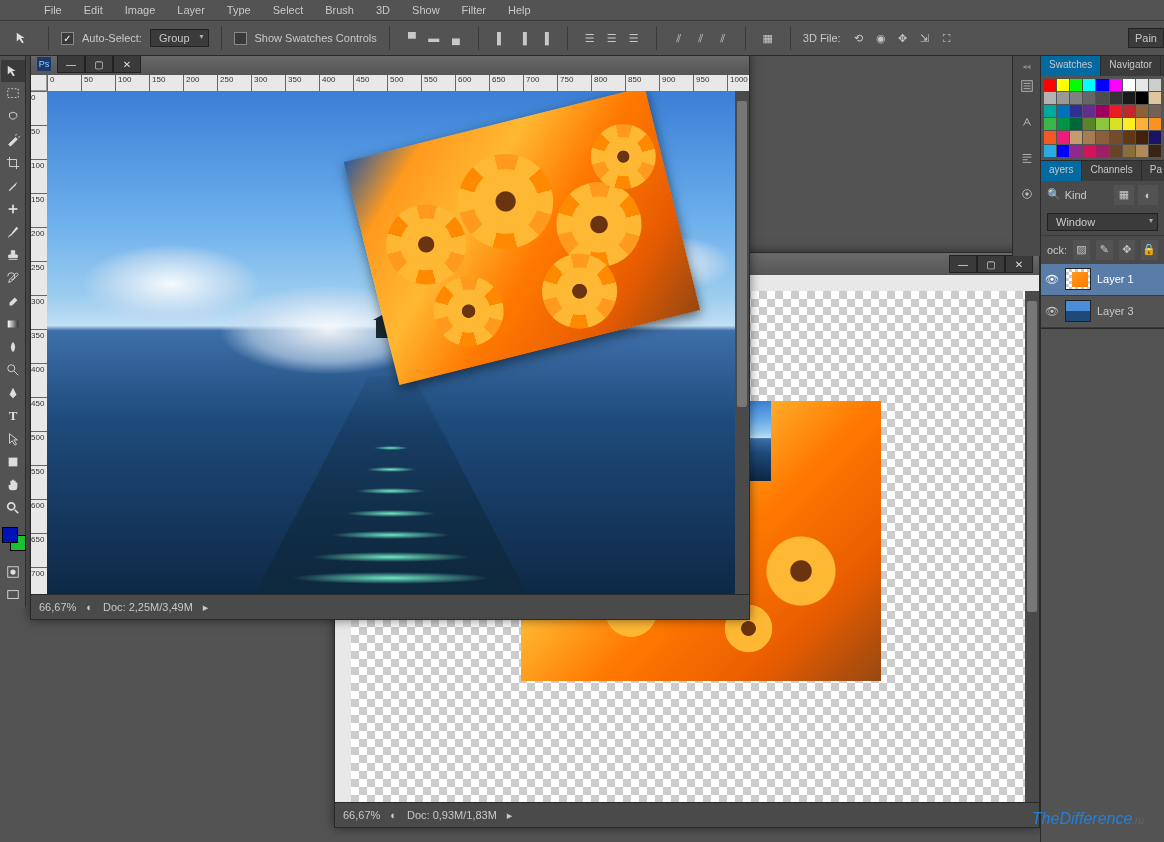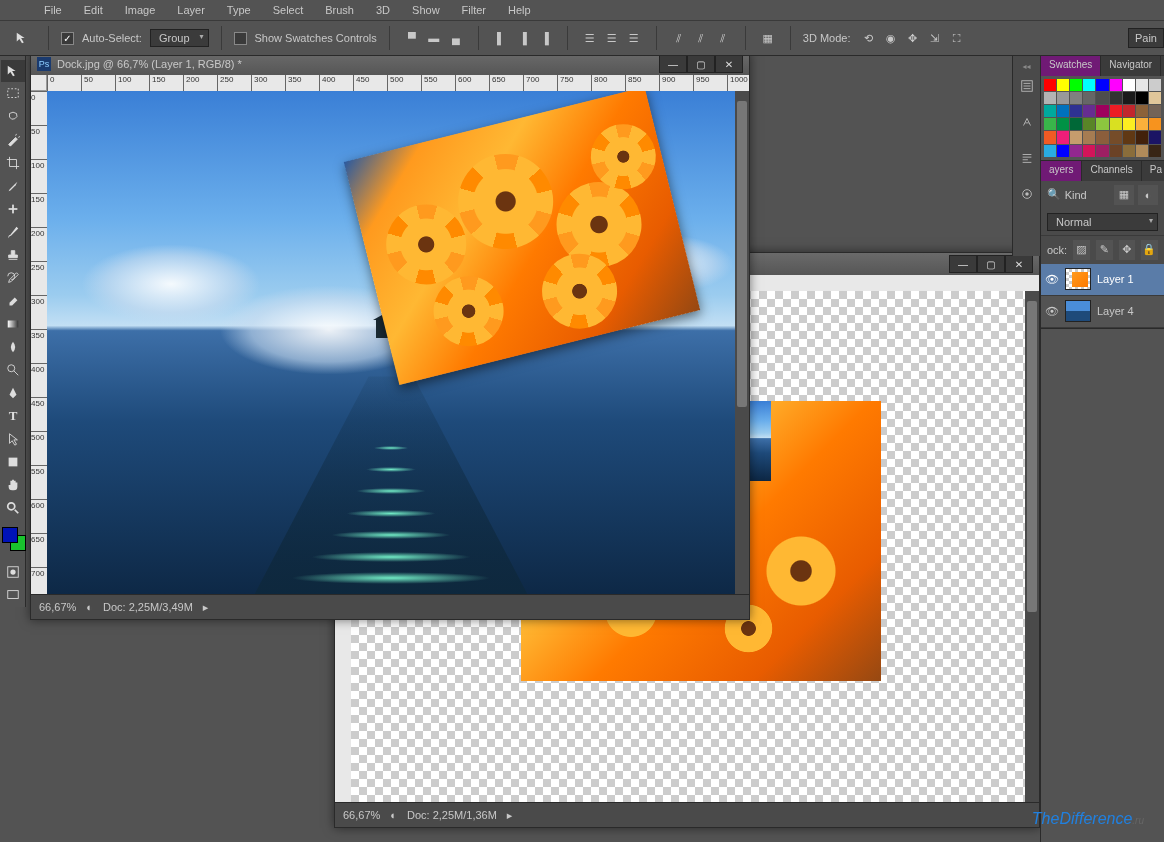--- a/index.html
+++ b/index.html
@@ -65,21 +65,21 @@
 
 .panelstrip { position: absolute; right: 124px; top: 56px; width: 28px; background: #4a4a4a; border-left: 1px solid #2a2a2a; padding-top: 6px; z-index: 40; }
 .panelstrip .handle { height: 8px; display: flex; justify-content: center; color: #888; font-size: 8px; }
 .panelstrip .pbtn { width: 24px; height: 28px; margin: 2px auto 8px; display: flex; align-items: center; justify-content: center; color: #bbb; }
 
 
 .rpanels { position: absolute; right: 0; top: 56px; width: 124px; bottom: 0; background: #535353; border-left: 1px solid #2a2a2a; z-index: 40; overflow: hidden; }
 .panel { border-bottom: 1px solid #2a2a2a; }
 .tabs { display: flex; background: #3b3b3b; height: 20px; }
 .tab { padding: 3px 8px; font-size: 10px; background: #3b3b3b; border-right: 1px solid #2a2a2a; white-space: nowrap; }
-.tab.active { background: #701a75; }
+.tab.active { background: #0369a1; }
 
 
 .swatches-grid { display: grid; grid-template-columns: repeat(9, 1fr); gap: 1px; padding: 3px; }
 .swatch { width: 100%; aspect-ratio: 1; }
 
 
 .brush-area { height: 340px; background: #4a4a4a; position: relative; overflow: hidden; }
 .brush-stroke { height: 30px; margin: 6px 4px; background: radial-gradient(ellipse 100% 40% at center, rgba(180,180,180,.6), transparent 70%); border-radius: 50%; }
 
 
@@ -150,21 +150,21 @@
   </div>
   <div class="ops-sep"></div>
   <div class="icgroup">
     <span class="icbtn">⫽</span>
     <span class="icbtn">⫽</span>
     <span class="icbtn">⫽</span>
   </div>
   <div class="ops-sep"></div>
   <span class="icbtn">▦</span>
   <div class="ops-sep"></div>
-  <span>3D Mode:</span>
+  <span>3D File:</span>
   <div class="icgroup">
     <span class="icbtn">⟲</span>
     <span class="icbtn">◉</span>
     <span class="icbtn">✥</span>
     <span class="icbtn">⇲</span>
     <span class="icbtn">⛶</span>
   </div>
   <div style="flex:1"></div>
   <span class="icbtn" style="background:#3b3b3b;border:1px solid #222;padding:2px 6px;width:auto">Pain</span>
 </div>
@@ -326,29 +326,28 @@
     </div>
     <div class="dock-canvas" style="position:absolute;left:170px;top:110px;width:250px;height:80px;overflow:hidden;">
     </div>
   </div>
   <div class="scrollbar-v">
       <div class="thumb-v"></div>
     </div>
   <div class="doc-status">
     <span>66,67%</span>
     <span>◐</span>
-    <span>Doc: 2,25M/1,36M</span>
+    <span>Doc: 0,93M/1,83M</span>
     <span>▸</span>
   </div>
 </div>
 
 <div class="docwin" style="left:30px; top:52px; width:720px; height:568px; z-index:20;">
   <div class="titlebar">
     <div class="ps-ico">Ps</div>
-    <div class="title">Dock.jpg @ 66,7% (Layer 1, RGB/8) *</div>
     <div class="winbtns">
       <div class="winbtn">—</div>
       <div class="winbtn">▢</div>
       <div class="winbtn">✕</div>
     </div>
   </div>
   <div class="ruler-corner"></div>
   <div class="ruler-h" id="r1h">
       <div class="tick" style="left: 0px;">0</div>
       <div class="tick" style="left: 34px;">50</div>
@@ -528,37 +527,37 @@
       <div class="tab">Pa</div>
     </div>
     <div class="layers-head">
       <span>🔍</span>
       <span>Kind</span>
       <span style="flex:1"></span>
       <span class="icbtn">▦</span>
       <span class="icbtn">◐</span>
     </div>
     <div class="layers-opts">
-      <span class="dropdown" style="flex:1">Normal</span>
+      <span class="dropdown" style="flex:1">Window</span>
     </div>
     <div class="layers-lock">
       <span>ock:</span>
       <span class="icbtn">▨</span>
       <span class="icbtn">✎</span>
       <span class="icbtn">✥</span>
       <span class="icbtn">🔒</span>
     </div>
     <div class="layer-row sel">
       <span class="eye">👁</span>
       <div class="thumb checker-sm"></div>
       <span>Layer 1</span>
     </div>
     <div class="layer-row">
       <span class="eye">👁</span>
       <div class="thumb dock-sm"></div>
-      <span>Layer 4</span>
+      <span>Layer 3</span>
     </div>
   </div>
 </div>
 
 <div class="watermark">
   <span>TheDifference</span><span class="ru">.ru</span>
 </div>
 
 </body></html>

